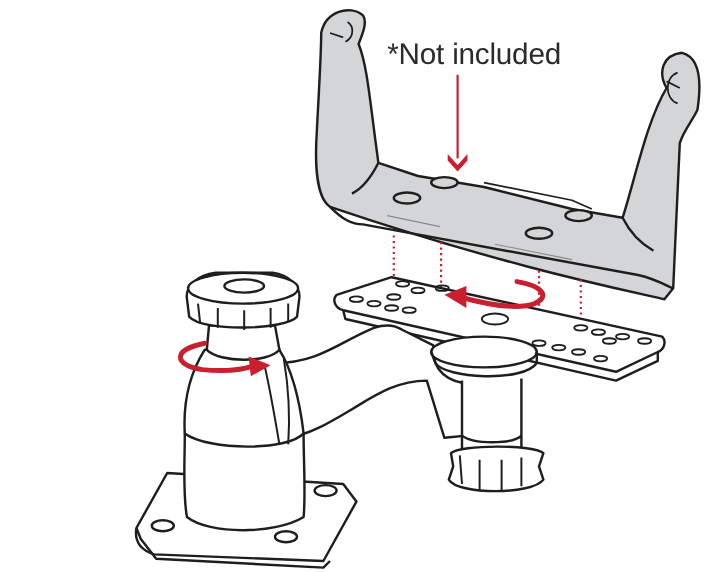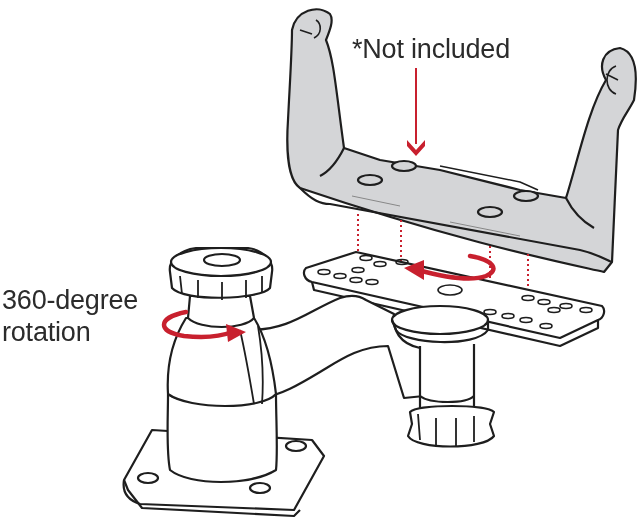--- a/index.html
+++ b/index.html
@@ -121,17 +121,13 @@
       <path d="M180,276 L182,294 M198,280 L198,298 M222,282 L222,300 M246,280 L246,298 M262,276 L262,292" fill="none" stroke-width="1.8"></path>
     </g>
 
     <g>
       <path d="M186,312 C156,318 158,332 184,336 C204,338 222,336 232,332" fill="none" stroke="#c8202e" stroke-width="4.5" stroke-linecap="round"></path>
       <path d="M226,324 L246,332 L228,342 Z" fill="#c8202e"></path>
     </g>
   </svg>
 
   <div class="label lbl-not">*Not included</div>
-  <div class="label lbl-rot">
-    <div>360-degree</div>
-    <div>rotation</div>
-  </div>
 </div>
 
 </body></html>

